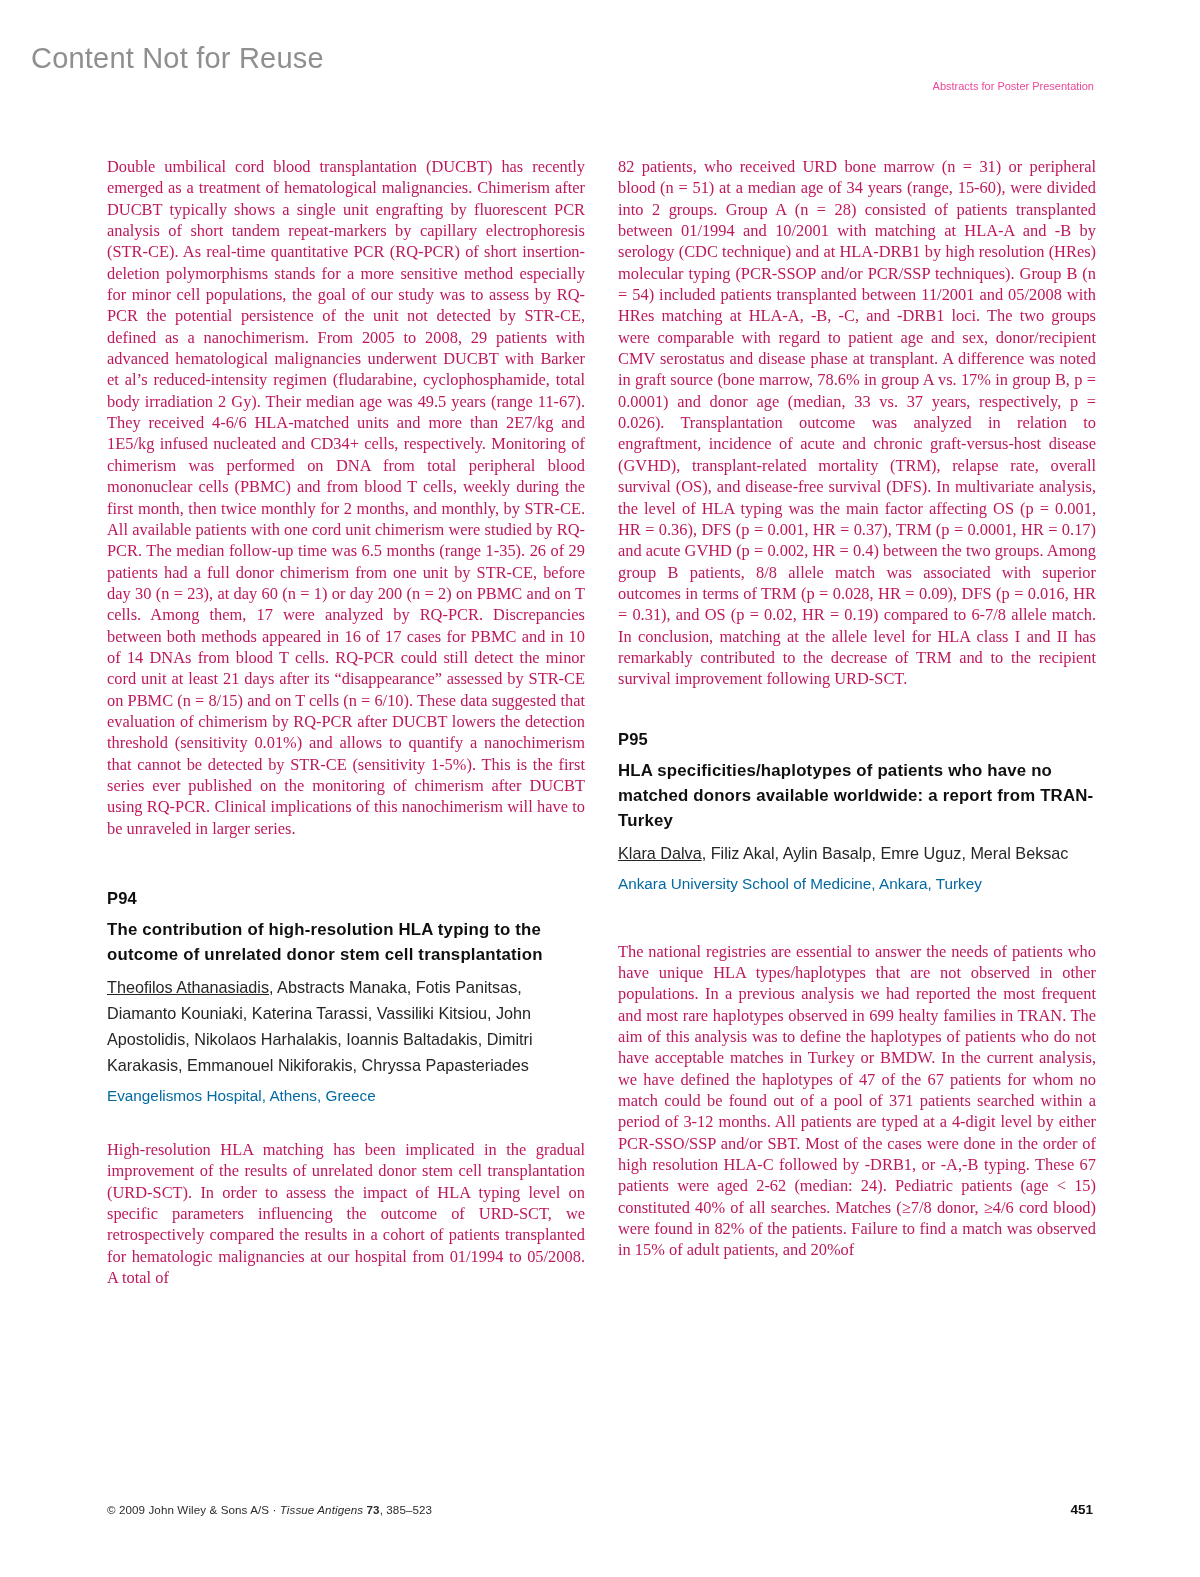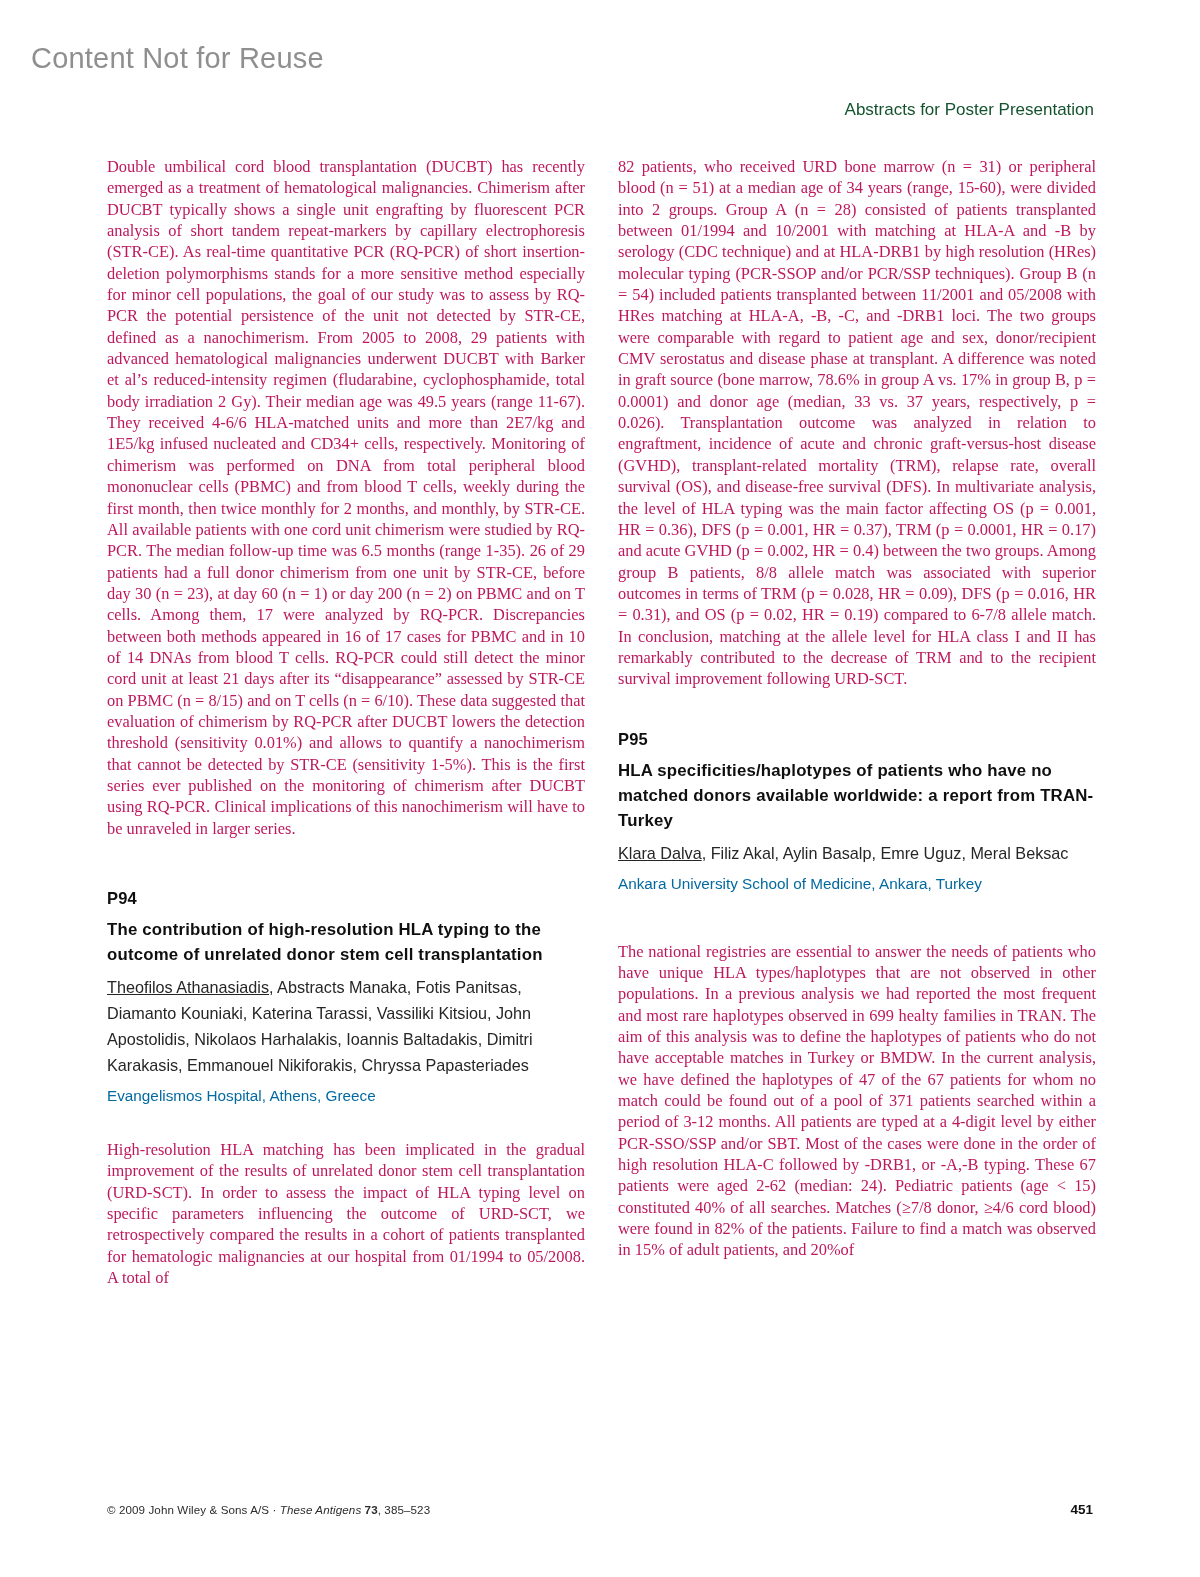--- a/index.html
+++ b/index.html
@@ -11,22 +11,22 @@
     font-family:"Liberation Sans", sans-serif;
     margin-top:16px;
   }
   .brand {
     position:absolute; left:31px; top:26px;
     font-family:"Liberation Sans", sans-serif;
     font-size:29px; font-weight:400;
     color:#8f8f8f; letter-spacing:0.2px;
   }
   .running-head {
-    position:absolute; top:84px; right:106px;
-    font-size:17px; color:#14532d;
+    position:absolute; top:64px; right:106px;
+    font-size:11px; color:#ec4899;
   }
   .col {
     position:absolute; top:140px; width:478px;
   }
   .col-left  { left:107px; }
   .col-right { left:618px; }
   .body-par {
     margin:0;
     font-family:"Liberation Serif", serif;
     font-size:16.4px; line-height:21.35px;
@@ -104,18 +104,18 @@
         <span class="author-first">Klara Dalva</span><span>, Filiz Akal, Aylin Basalp, Emre Uguz, Meral Beksac</span>
       </div>
       <div class="affiliation">Ankara University School of Medicine, Ankara, Turkey</div>
     </div>
 
     <p class="body-par par-after-section-right">The national registries are essential to answer the needs of patients who have unique HLA types/haplotypes that are not observed in other populations. In a previous analysis we had reported the most frequent and most rare haplotypes observed in 699 healty families in TRAN. The aim of this analysis was to define the haplotypes of patients who do not have acceptable matches in Turkey or BMDW. In the current analysis, we have defined the haplotypes of 47 of the 67 patients for whom no match could be found out of a pool of 371 patients searched within a period of 3-12 months. All patients are typed at a 4-digit level by either PCR-SSO/SSP and/or SBT. Most of the cases were done in the order of high resolution HLA-C followed by -DRB1, or -A,-B typing. These 67 patients were aged 2-62 (median: 24). Pediatric patients (age &lt; 15) constituted 40% of all searches. Matches (≥7/8 donor, ≥4/6 cord blood) were found in 82% of the patients. Failure to find a match was observed in 15% of adult patients, and 20%of</p>
   </div>
 
   <div class="footer">
     <div class="copyright">
-      <span>© 2009 John Wiley &amp; Sons A/S · </span><span class="journal">These Antigens</span><span class="volume"> 73</span><span>, 385–523</span>
+      <span>© 2009 John Wiley &amp; Sons A/S · </span><span class="journal">Tissue Antigens</span><span class="volume"> 73</span><span>, 385–523</span>
     </div>
     <div class="page-number">451</div>
   </div>
 
 </div>
 
 </body></html>

